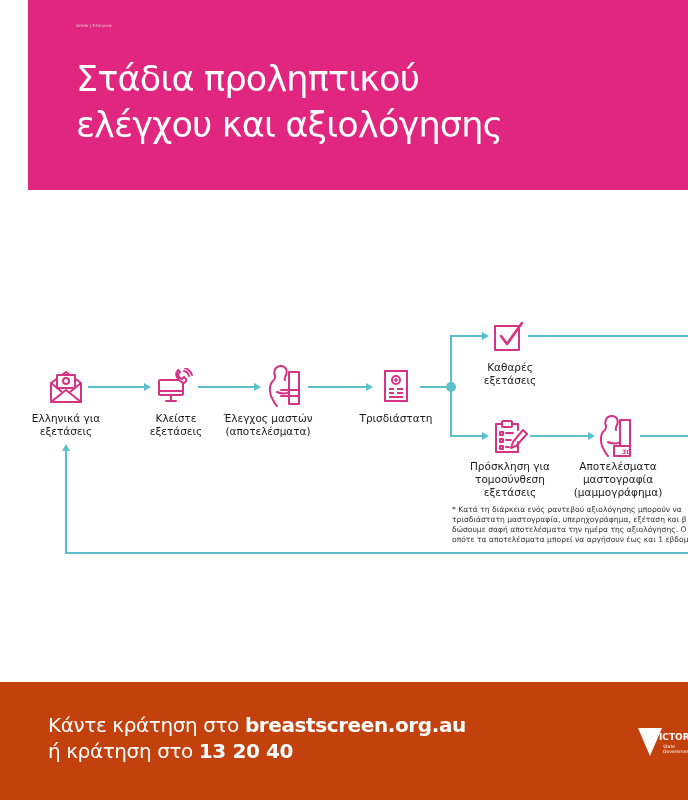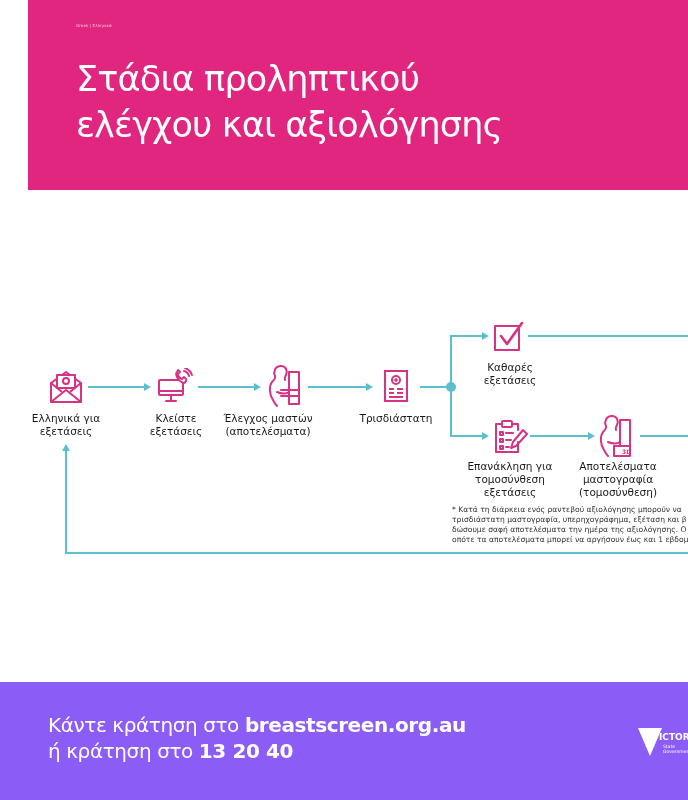--- a/index.html
+++ b/index.html
@@ -6,21 +6,21 @@
     html, body { width: 688px; height: 800px; overflow: hidden; background: #ffffff; }
     body { position: relative; font-family: "DejaVu Sans", sans-serif; color: #222; }
 
     .header { position: absolute; left: 0; top: 0; width: 688px; height: 190px; background: #e1267f; margin-left: 28px; }
     .lang-tag { position: absolute; left: 48px; top: 23px; font-size: 4px; color: #f7c6dc; letter-spacing: 0.1px; }
     .title { position: absolute; left: 48px; top: 56px; width: 640px; color: #fff;
              font-family: "DejaVu Sans", sans-serif; font-size: 35px; line-height: 46px; font-weight: normal; letter-spacing: -0.8px; }
 
     .diagram { position: absolute; left: 0; top: 190px; width: 688px; height: 492px; background: #ffffff; }
 
-    .footer { position: absolute; left: 0; top: 682px; width: 688px; height: 118px; background: #8b5cf6; }
+    .footer { position: absolute; left: 0; top: 682px; width: 688px; height: 118px; background: #c2410c; }
     .cta { position: absolute; left: 48px; top: 30px; color: #fff; font-size: 20px; line-height: 26px; letter-spacing: -0.4px; }
     .cta b { font-weight: bold; }
     .logo { position: absolute; left: 636px; top: 44px; width: 60px; height: 40px; }
 
     .lbl { position: absolute; text-align: center; font-size: 10.5px; line-height: 13px; color: #1a1a1a; font-weight: 400; }
     .note { position: absolute; left: 452px; top: 505px; width: 260px; font-size: 7.6px; line-height: 10px; color: #333; white-space: nowrap; }
     .icon { position: absolute; }
   </style>
 </head>
 <body>
@@ -146,28 +146,28 @@
   <span>(αποτελέσματα)</span>
 </div>
 <div class="lbl" style="left:346px;top:412px;width:100px;">
   <span>Τρισδιάστατη</span>
 </div>
 <div class="lbl" style="left:460px;top:361px;width:100px;">
   <span>Καθαρές</span><br>
   <span>εξετάσεις</span>
 </div>
 <div class="lbl" style="left:455px;top:460px;width:110px;">
-  <span>Επανάκληση για</span><br>
+  <span>Πρόσκληση για</span><br>
   <span>τομοσύνθεση</span><br>
   <span>εξετάσεις</span>
 </div>
 <div class="lbl" style="left:563px;top:460px;width:110px;">
   <span>Αποτελέσματα</span><br>
   <span>μαστογραφία</span><br>
-  <span>(τομοσύνθεση)</span>
+  <span>(μαμμογράφημα)</span>
 </div>
 
 <div class="note">
   <div>* Κατά τη διάρκεια ενός ραντεβού αξιολόγησης  μπορούν να</div>
   <div>τρισδιάστατη μαστογραφία, υπερηχογράφημα, εξέταση και β</div>
   <div>δώσουμε σαφή αποτελέσματα την ημέρα της αξιολόγησης. Ο</div>
   <div>οπότε τα αποτελέσματα μπορεί να αργήσουν έως και 1 εβδομ</div>
 </div>
 
 <div class="footer">

